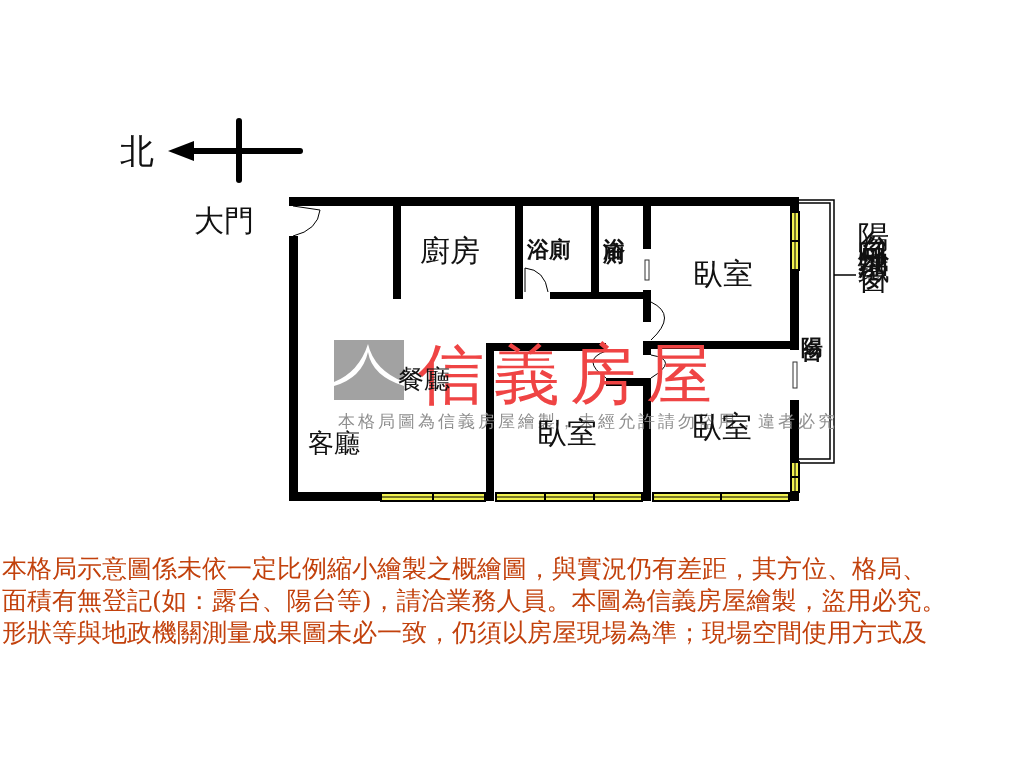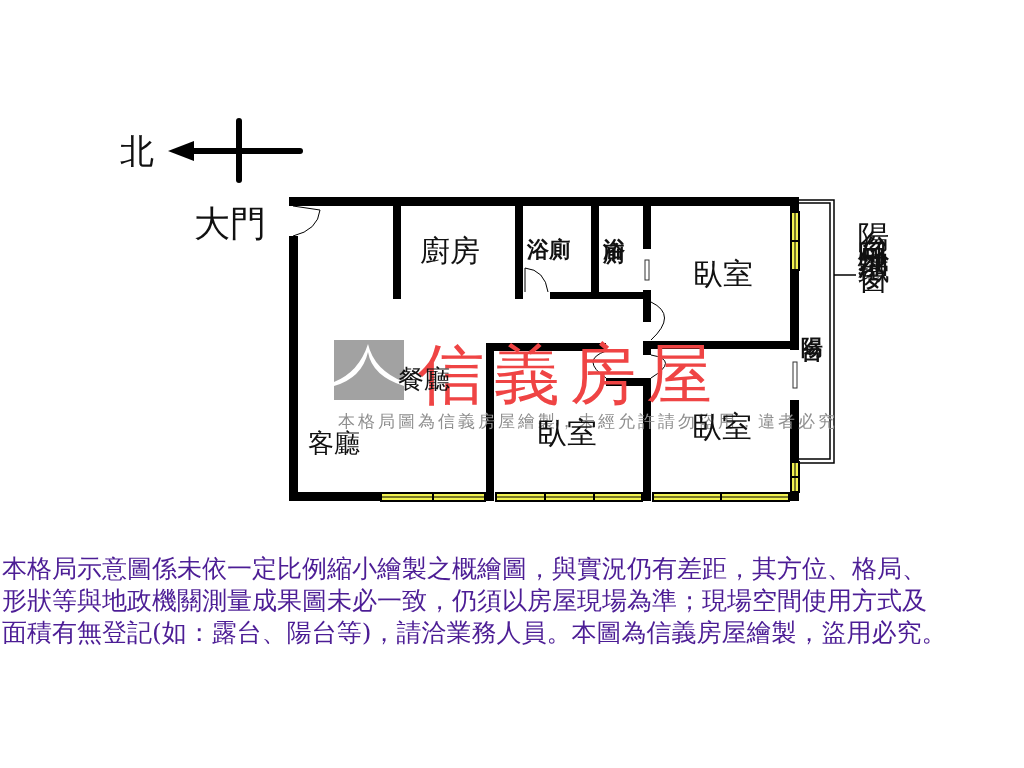--- a/index.html
+++ b/index.html
@@ -8,21 +8,21 @@
     .plan { position: absolute; left: 0; top: 0; width: 1024px; height: 540px; }
     .label { position: absolute; white-space: nowrap; color: #111; line-height: 1; }
     .room-lg { font-size: 26px; }
     .room-md { font-size: 30px; }
     .room-sm { font-size: 22px; font-weight: bold; }
     .vert { writing-mode: vertical-rl; text-orientation: upright; letter-spacing: 2px; }
     .wm-text { position: absolute; font-family: "DejaVu Sans", "Liberation Sans", sans-serif; color: #9a9a9a; white-space: nowrap; }
     .wm-brand { font-size: 66px; left: 418px; top: 330px; letter-spacing: 10px; color: #ef4444; }
     .wm-small { font-size: 17px; left: 338px; top: 410px; letter-spacing: 3px; color: #8f8f8f; }
     .wm-logo { position: absolute; left: 334px; top: 340px; width: 70px; height: 60px; background: #a2a2a2; overflow: hidden; }
-    .disclaimer { position: absolute; left: 2px; top: 553px; width: 1020px; font-size: 25px; line-height: 32px; color: #4c1d95;
+    .disclaimer { position: absolute; left: 2px; top: 553px; width: 1020px; font-size: 25px; line-height: 32px; color: #c2410c;
                   font-family: "DejaVu Serif", "Liberation Serif", serif; letter-spacing: 0px; }
     .disclaimer div { white-space: nowrap; }
   </style>
 </head>
 <body>
 
 <svg class="plan" viewBox="0 0 1024 540" xmlns="http://www.w3.org/2000/svg">
 
   <g>
     <line x1="182" y1="151" x2="300" y2="151" stroke="#000" stroke-width="6" stroke-linecap="round"></line>
@@ -104,30 +104,30 @@
 
 <div class="wm-logo">
   <svg width="70" height="60" viewBox="0 0 70 60">
     <path d="M 0 42 Q 25 32 34 4 Q 40 30 70 42 L 70 46 Q 38 36 34 12 Q 28 38 0 46 Z" fill="#fff"></path>
   </svg>
 </div>
 <div class="wm-text wm-brand">信義房屋</div>
 <div class="wm-text wm-small">本格局圖為信義房屋繪製，未經允許請勿盜用，違者必究</div>
 
 <div class="label room-md" style="left:120px; top:134px; font-size:34px;">北</div>
-<div class="label room-md" style="left:194px; top:206px; font-size:36px;">大門</div>
+<div class="label room-md" style="left:194px; top:206px; font-size:30px;">大門</div>
 
 <div class="label room-md" style="left:420px; top:236px;text-align:center;">廚房</div>
 <div class="label room-sm" style="left:527px; top:238px;">浴廁</div>
 <div class="label room-sm vert" style="left:604px; top:220px;">浴廁</div>
 <div class="label room-md" style="left:693px; top:259px;">臥室</div>
 <div class="label room-lg" style="left:398px; top:366px;">餐廳</div>
 <div class="label room-lg" style="left:308px; top:430px;text-align:right;">客廳</div>
 <div class="label room-md" style="left:537px; top:418px;">臥室</div>
 <div class="label room-md" style="left:692px; top:412px;">臥室</div>
 <div class="label room-sm vert" style="left:802px; top:320px;">陽台</div>
 <div class="label vert" style="left:858px; top:198px; font-size:32px; letter-spacing:6px;">陽台向外加鐵窗</div>
 
 <div class="disclaimer">
   <div>本格局示意圖係未依一定比例縮小繪製之概繪圖，與實況仍有差距，其方位、格局、</div>
+  <div>面積有無登記(如：露台、陽台等)，請洽業務人員。本圖為信義房屋繪製，盜用必究。</div>
   <div>形狀等與地政機關測量成果圖未必一致，仍須以房屋現場為準；現場空間使用方式及</div>
-  <div>面積有無登記(如：露台、陽台等)，請洽業務人員。本圖為信義房屋繪製，盜用必究。</div>
 </div>
 
 </body></html>

